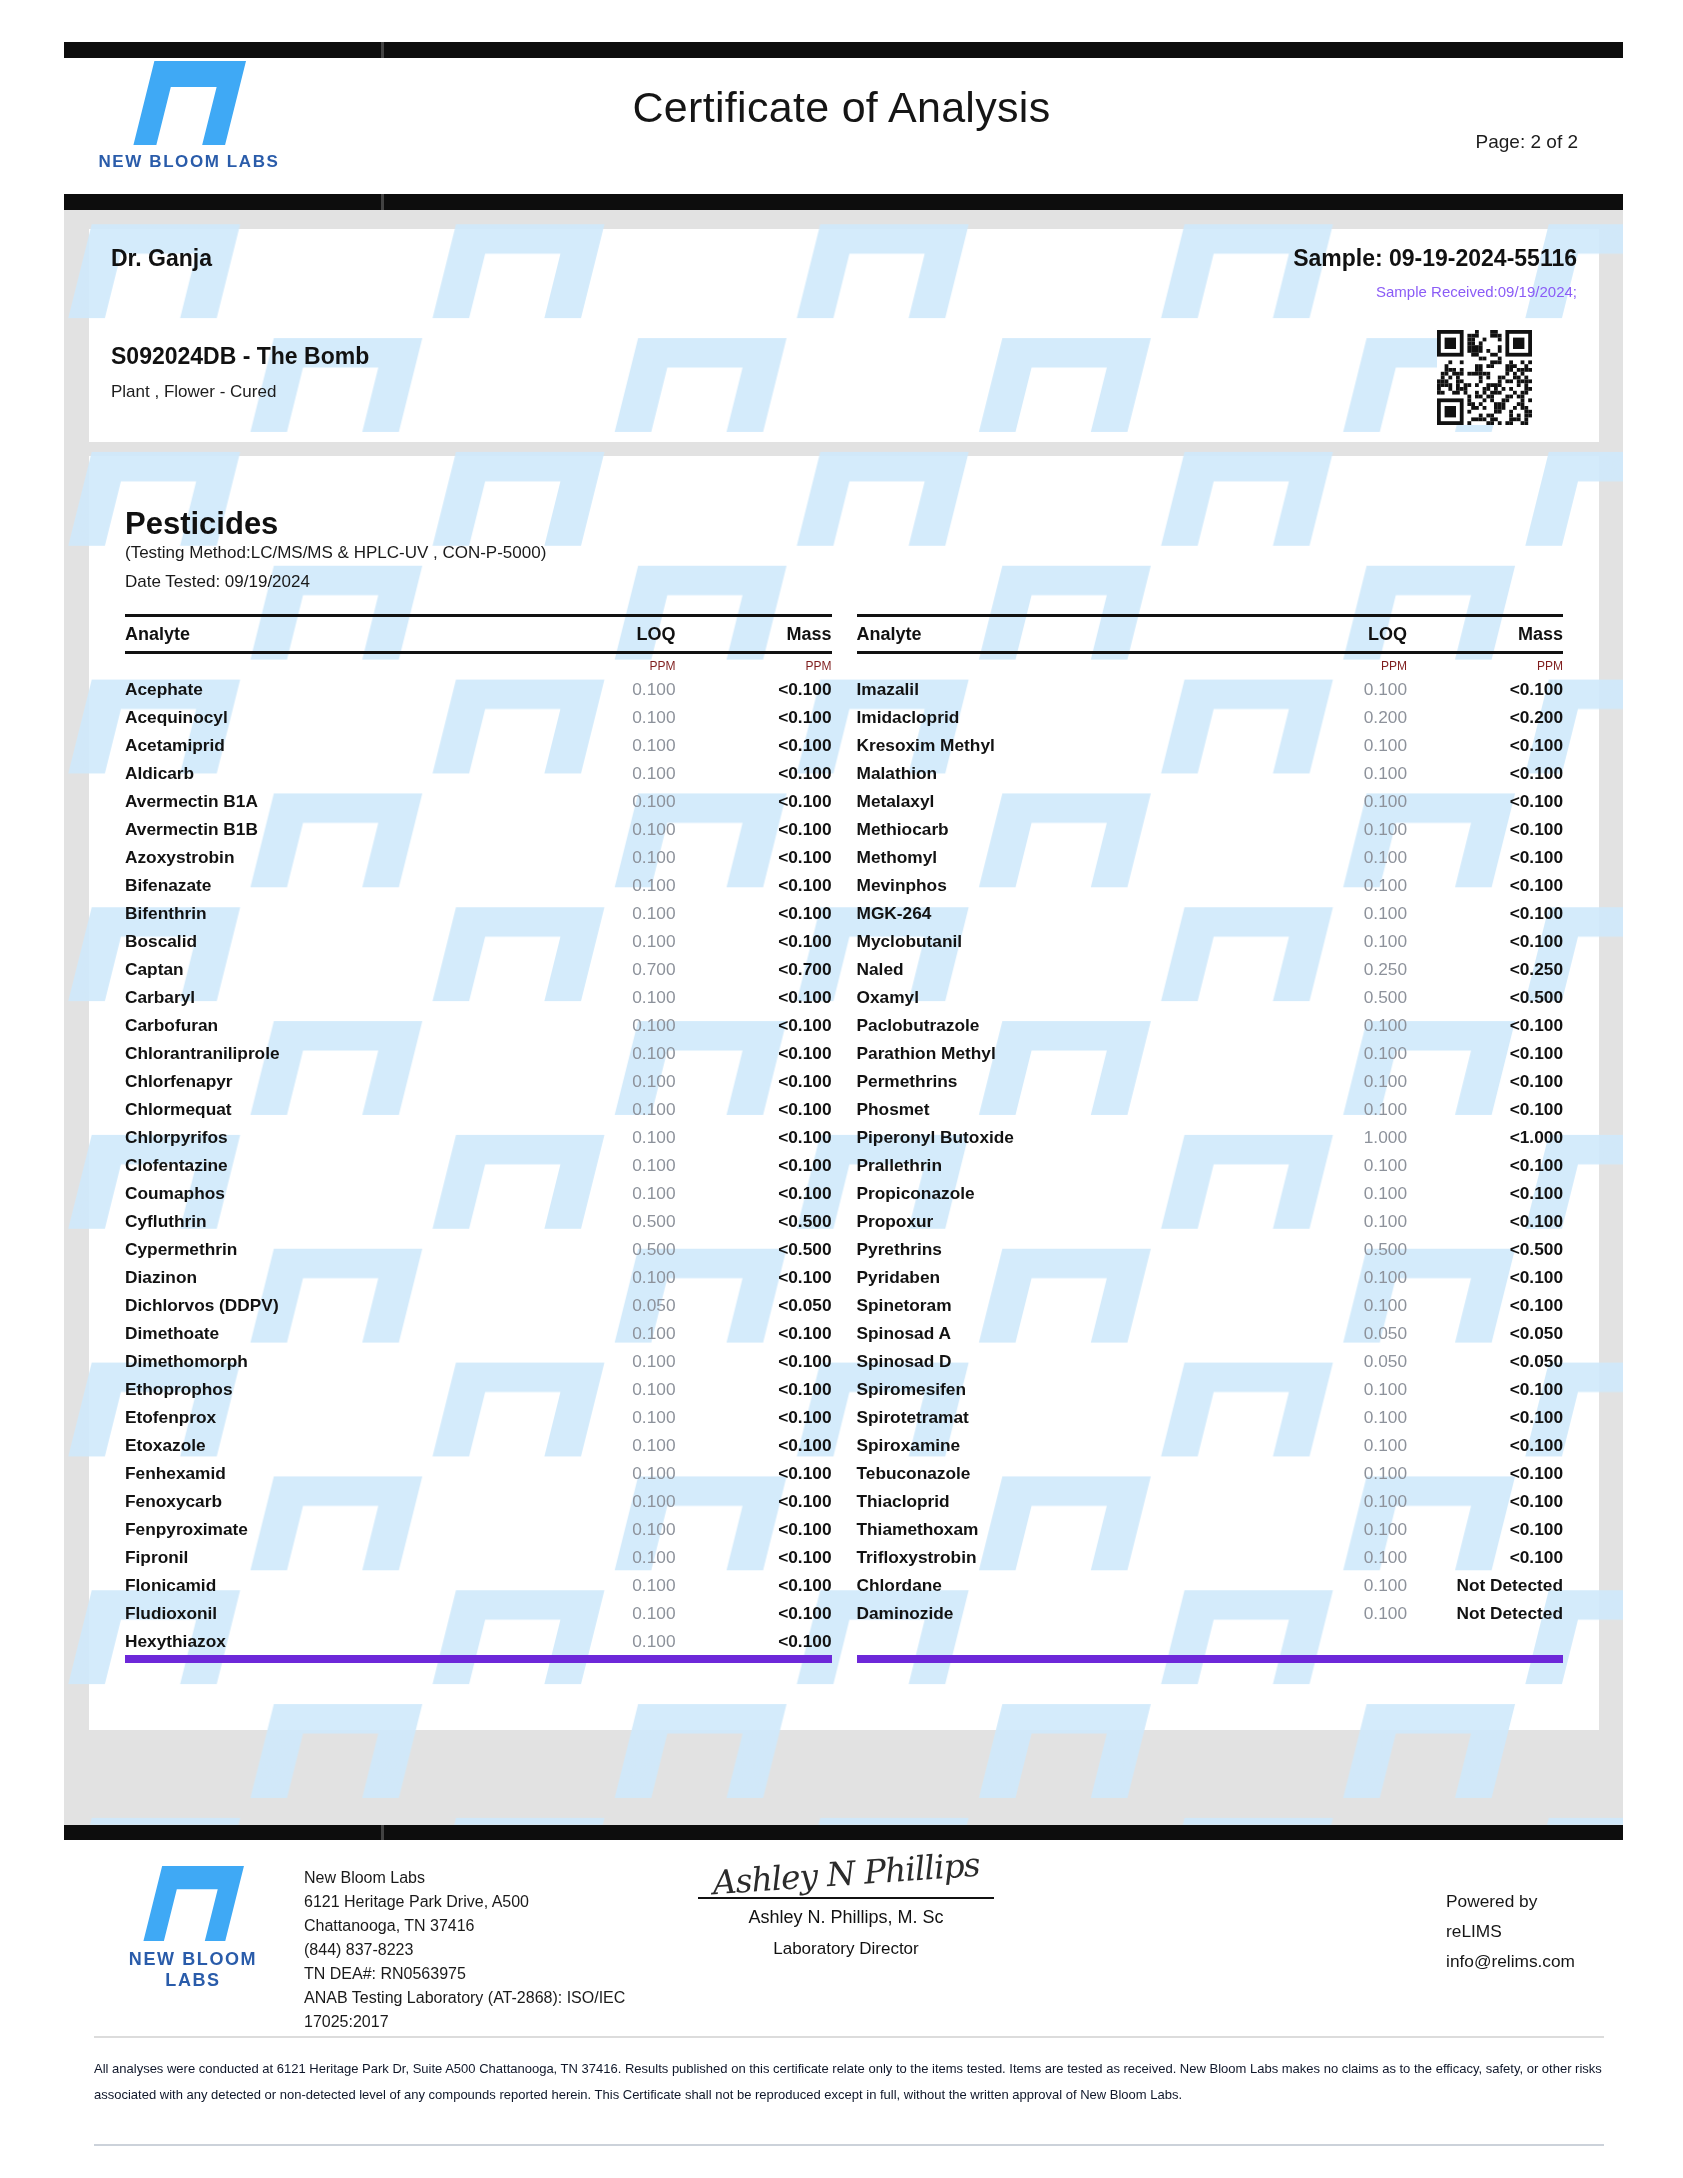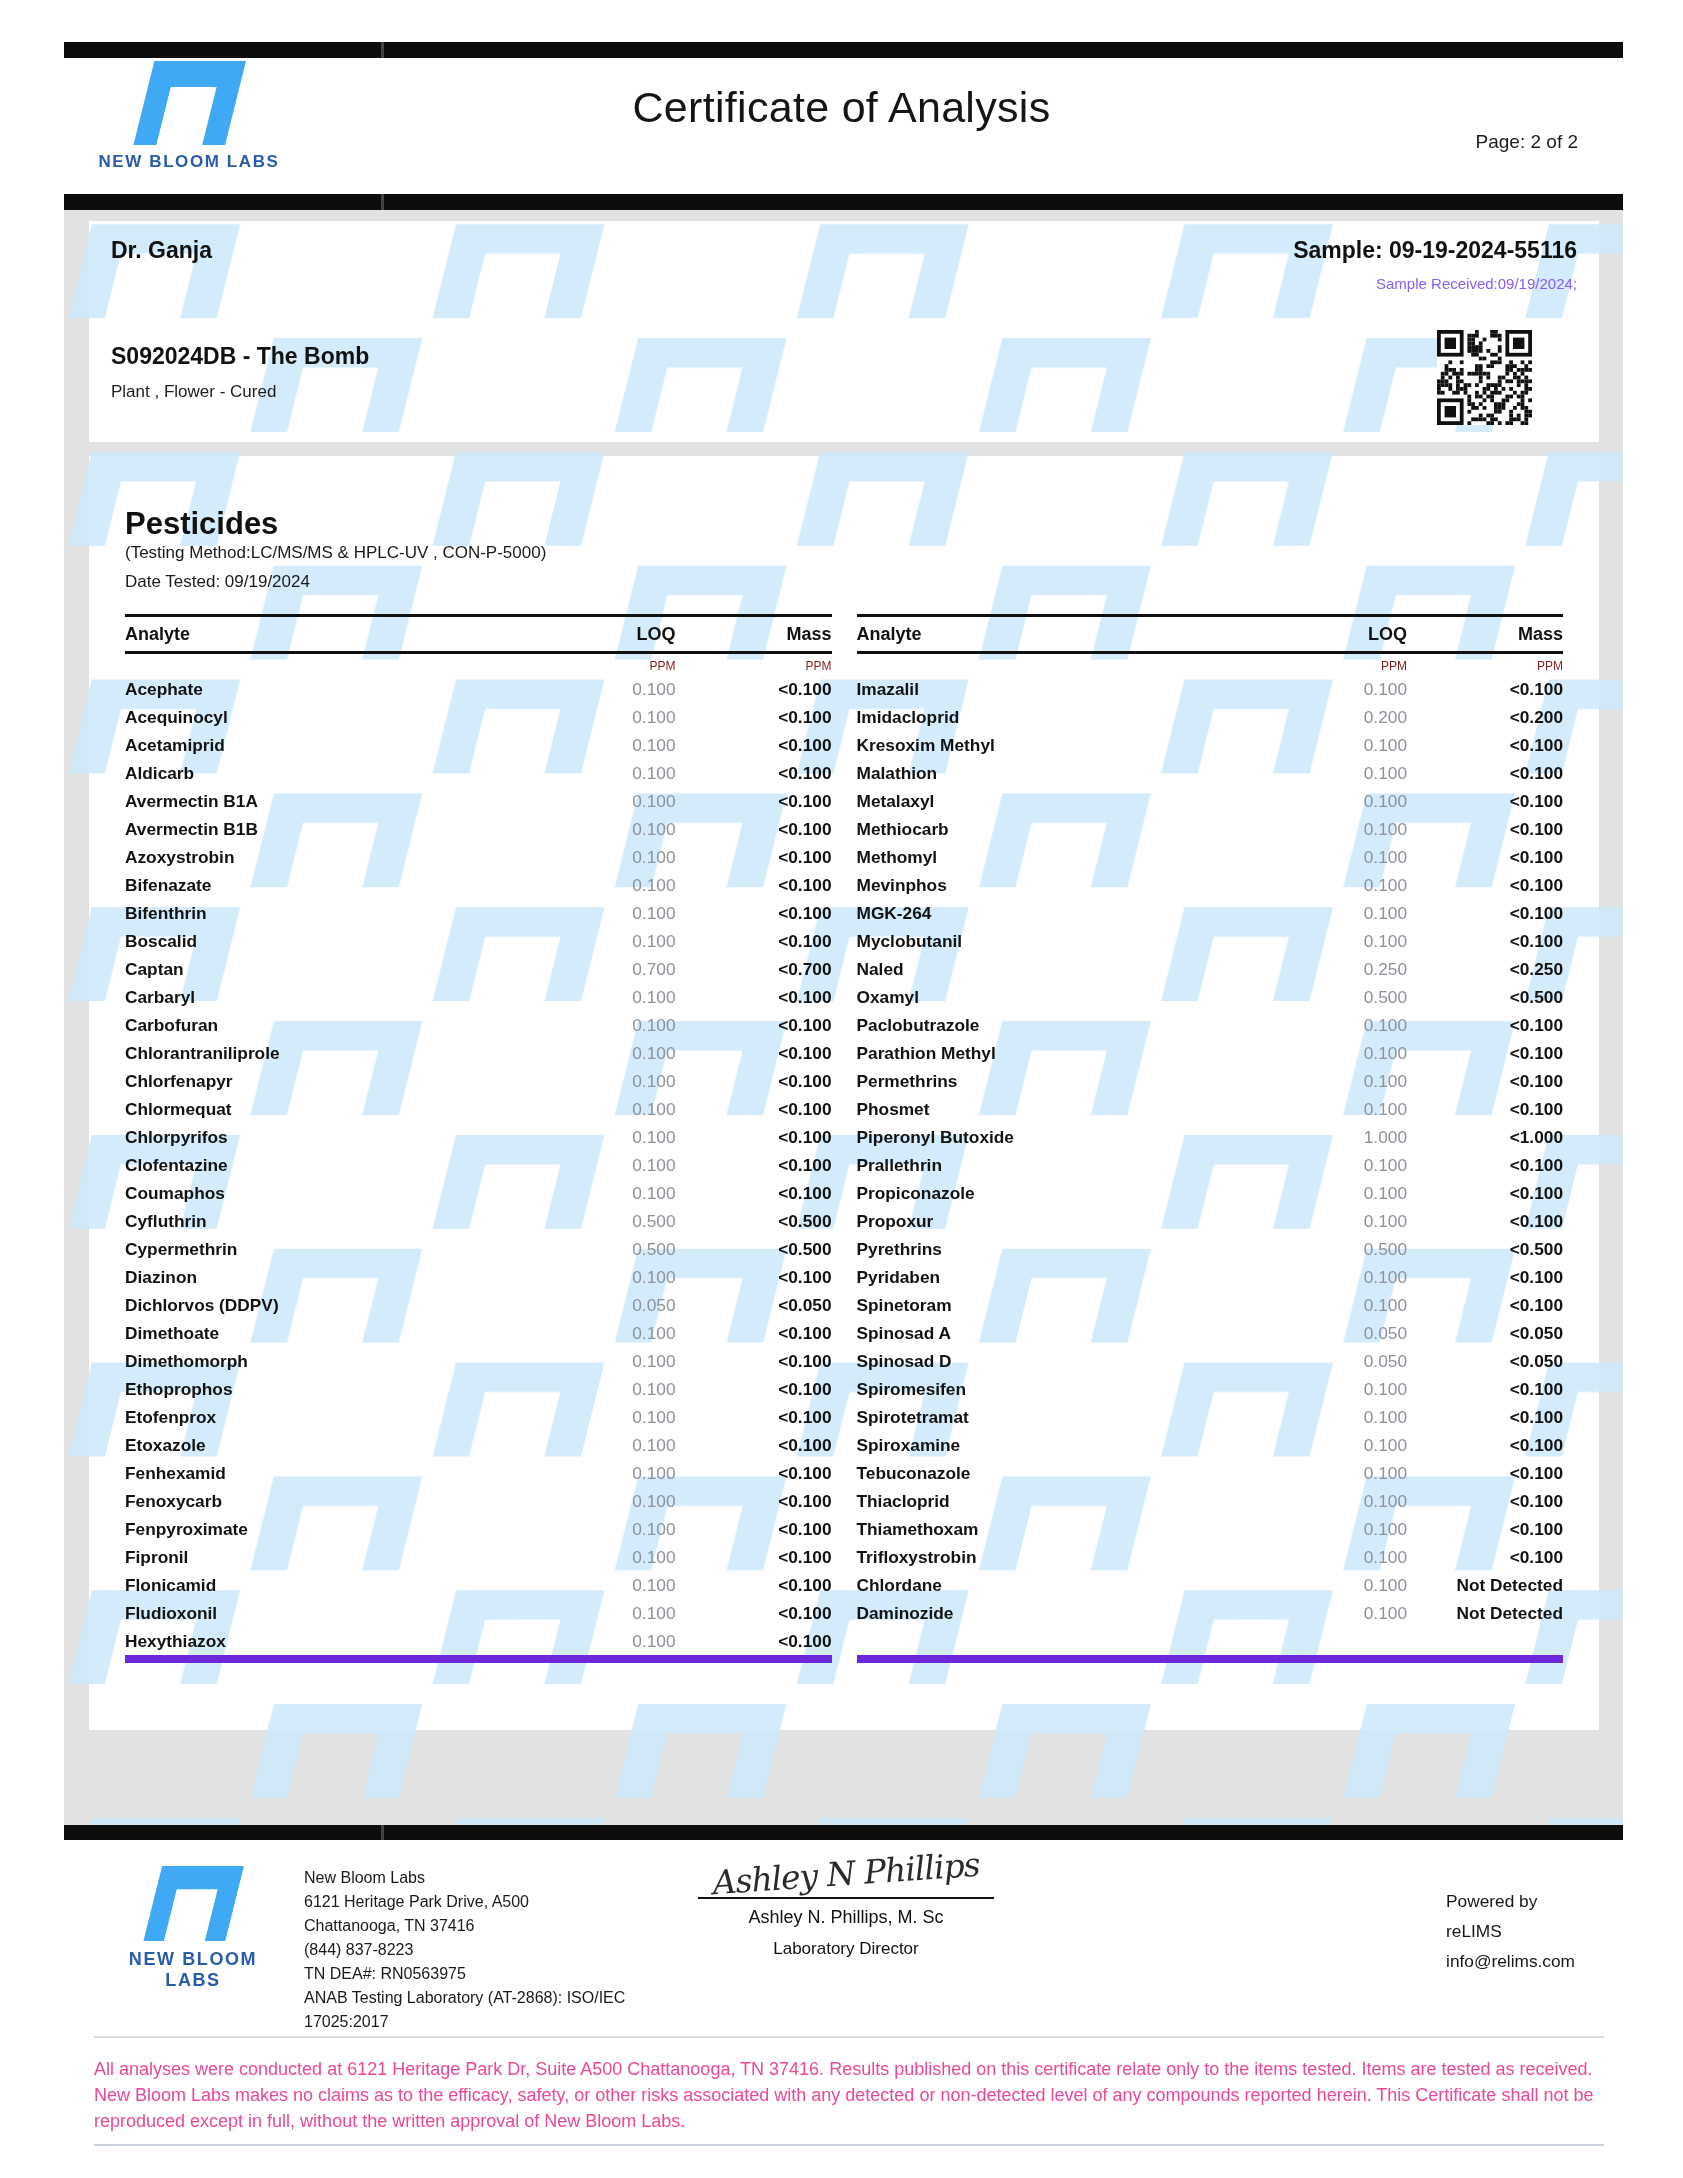--- a/index.html
+++ b/index.html
@@ -18,21 +18,21 @@
   .logo-box svg{display:block;margin:0 auto}
   .brand-text{margin-top:7px;font-size:17px;font-weight:700;letter-spacing:1.6px;color:#2a5caa}
   .doc-title{position:absolute;top:83px;left:0;right:0;text-align:center;font-size:43px;font-weight:500;letter-spacing:0.3px;color:#151515}
   .page-label{position:absolute;top:131px;right:105px;font-size:19px;font-weight:500;color:#1c1c1c}
 
   
   .content{position:absolute;left:64px;top:210px;width:1559px;height:1615px;background:#e2e2e2}
   .watermark{position:absolute;inset:0;z-index:1;pointer-events:none}
   .box{position:absolute;left:25px;width:1510px;background:#ffffff}
   .box .lift{position:relative;z-index:2}
-  .box-sample{top:11px;height:110px}
+  .box-sample{top:19px;height:110px}
   .box-product{top:116px;height:116px}
   .box-report{top:246px;height:1274px}
 
   .sample-flex{display:flex;justify-content:space-between;align-items:flex-start;padding:16px 22px 0}
   .client-name{font-size:23px;font-weight:600}
   .sample-right{text-align:right}
   .sample-id{font-size:23px;font-weight:700}
   .sample-received{font-size:15px;margin-top:11px;color:#8b5cf6}
 
   .product-name{font-size:23px;font-weight:700;padding:17px 22px 0}
@@ -64,21 +64,21 @@
   .footer-brand{margin-top:8px;font-size:18px;font-weight:700;letter-spacing:1.6px;color:#2a5caa}
   .lab-address{position:absolute;left:240px;top:26px;font-size:16px;line-height:24px;color:#1a1a1a}
   .signature{position:absolute;left:594px;top:14px;width:376px;text-align:center}
   .sig-script{font-family:"DejaVu Serif",serif;font-style:italic;font-size:33px;color:#2b2b2b;transform:rotate(-4deg);letter-spacing:-1px}
   .sig-line{border-bottom:2px solid #111;margin:4px 40px 8px}
   .sig-name{font-size:18px;color:#111}
   .sig-title{font-size:17px;margin-top:11px;color:#111}
   .powered{position:absolute;right:48px;top:46px;text-align:left;font-size:17.3px;line-height:30px;color:#161616}
 
   .divider{position:absolute;left:94px;top:2036px;width:1510px;height:2px;background:#dcdcdc}
-  .disclaimer{position:absolute;left:94px;top:2056px;width:1517px;font-size:18px;line-height:26px;color:#ec4899}
+  .disclaimer{position:absolute;left:94px;top:2056px;width:1517px;font-size:13px;line-height:26px;color:#0f172a}
   .bottom-line{position:absolute;left:94px;top:2144px;width:1510px;height:2px;background:#ccd2da}
 </style>
 </head>
 <body>
 
 <div class="page">
 
   <div class="bar bar-top"></div>
 
   <div class="logo-box">

